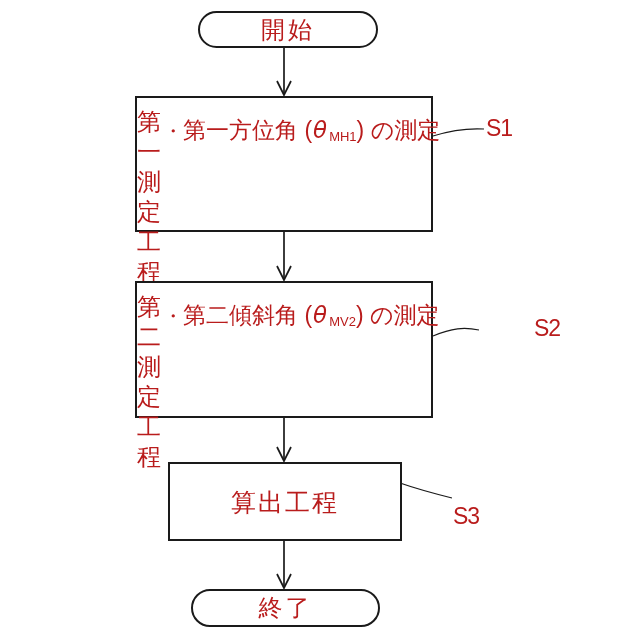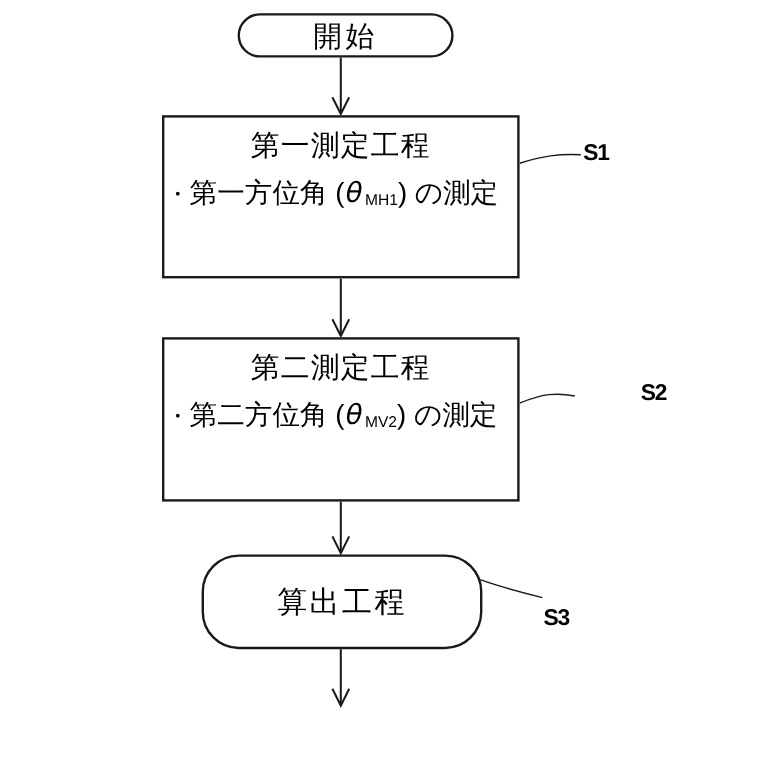--- a/index.html
+++ b/index.html
@@ -1,44 +1,44 @@
 <!DOCTYPE html>
 <html><head>
 <meta charset="utf-8">
 <style>
   html,body{margin:0;padding:0;background:#ffffff;}
   body{width:640px;height:640px;overflow:hidden;}
   .canvas{
     position:relative;width:640px;height:640px;background:#ffffff;
-    font-family:"Liberation Sans","DejaVu Sans",sans-serif;color:#000000;
+    font-family:"Liberation Sans","DejaVu Sans",sans-serif;color:#b91c1c;
   }
   .lines{position:absolute;left:0;top:0;width:640px;height:640px;pointer-events:none;}
   .terminal{
     position:absolute;border:2px solid #1a1a1a;border-radius:20px;background:#fff;
     display:flex;align-items:center;justify-content:center;
     font-size:24px;font-weight:500;letter-spacing:3px;box-sizing:border-box;
   }
   .step-box{
     position:absolute;border:2px solid #1a1a1a;background:#fff;box-sizing:border-box;
-    display:flex;flex-direction:column;padding-top:9px;
+    display:flex;flex-direction:row;padding-top:9px;
   }
   .box-title{
     text-align:center;font-size:24px;font-weight:500;letter-spacing:1px;line-height:30px;
   }
   .box-row{
     font-size:23px;font-weight:500;line-height:30px;margin-top:8px;
     padding-left:1px;white-space:nowrap;
   }
   .bullet{font-size:20px;}
   .theta{font-style:italic;font-family:"DejaVu Sans",sans-serif;padding:0 2px 0 1px;}
   .subscript{font-size:13px;vertical-align:-3px;letter-spacing:0;}
   .calc-box{justify-content:center;align-items:center;padding-top:0;}
   .calc-box .box-title{font-size:25px;letter-spacing:2px;}
   .step-label{
-    position:absolute;font-size:19px;font-weight:700;letter-spacing:-1px;line-height:26px;
+    position:absolute;font-size:23px;font-weight:400;letter-spacing:-1px;line-height:26px;
   }
 </style>
 </head>
 <body>
 
 <div class="canvas">
 
   <svg class="lines" viewBox="0 0 640 640">
     <g stroke="#1a1a1a" stroke-width="1.7" fill="none">
       <line x1="284" y1="48" x2="284" y2="94"></line>
@@ -68,26 +68,29 @@
   <div class="step-box" style="left:135px;top:96px;width:298px;height:136px;">
     <div class="box-title">第一測定工程</div>
     <div class="box-row">
       <span class="bullet">・</span><span>第一方位角 (</span><span class="theta">θ</span><span class="subscript">MH1</span><span>) の測定</span>
     </div>
   </div>
 
   <div class="step-box" style="left:135px;top:281px;width:298px;height:137px;">
     <div class="box-title">第二測定工程</div>
     <div class="box-row">
-      <span class="bullet">・</span><span>第二方位角 (</span><span class="theta">θ</span><span class="subscript">MV2</span><span>) の測定</span>
+      <span class="bullet">・</span><span>第二傾斜角 (</span><span class="theta">θ</span><span class="subscript">MV2</span><span>) の測定</span>
     </div>
   </div>
 
-  <div class="step-box calc-box" style="left:168px;top:462px;width:234px;height:79px;border-radius:31px;">
+  <div class="step-box calc-box" style="left:168px;top:462px;width:234px;height:79px;">
     <div class="box-title">算出工程</div>
   </div>
 
+  <div class="terminal" style="left:191px;top:589px;width:189px;height:38px;">
+    <span>終了</span>
+  </div>
 
   <div class="step-label" style="left:486px;top:115px;">S1</div>
   <div class="step-label" style="left:487px;top:315px;margin-left:47px;">S2</div>
   <div class="step-label" style="left:453px;top:503px;">S3</div>
 
 </div>
 
 </body></html>

